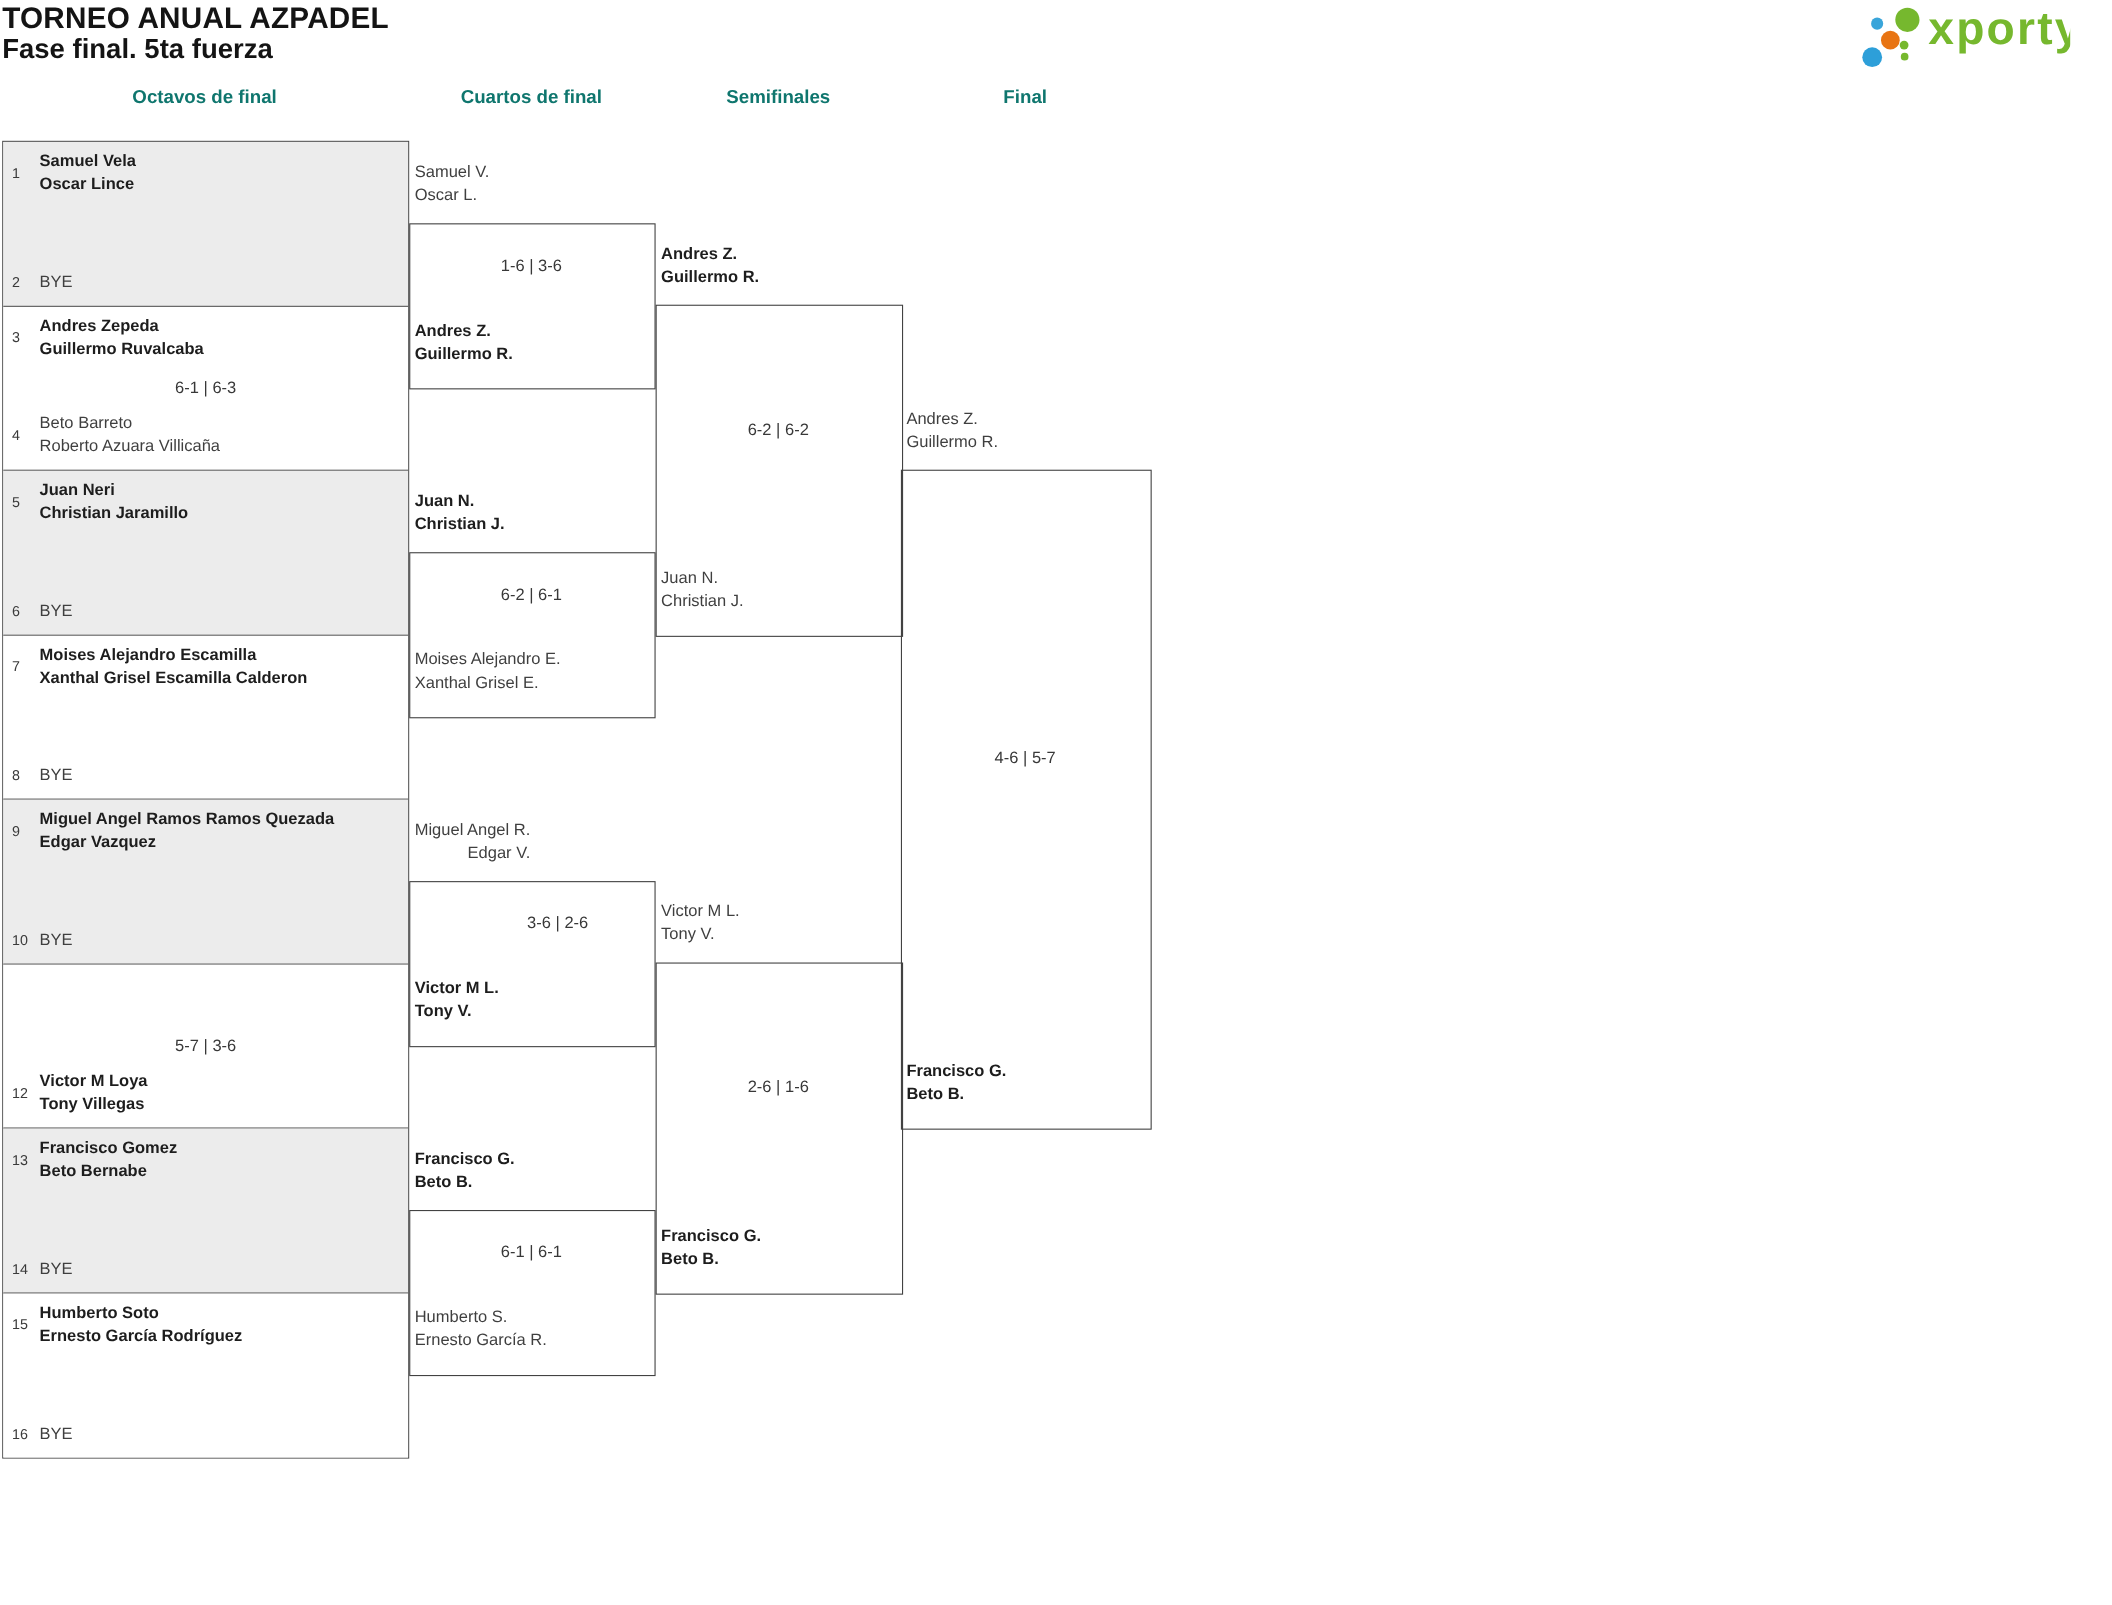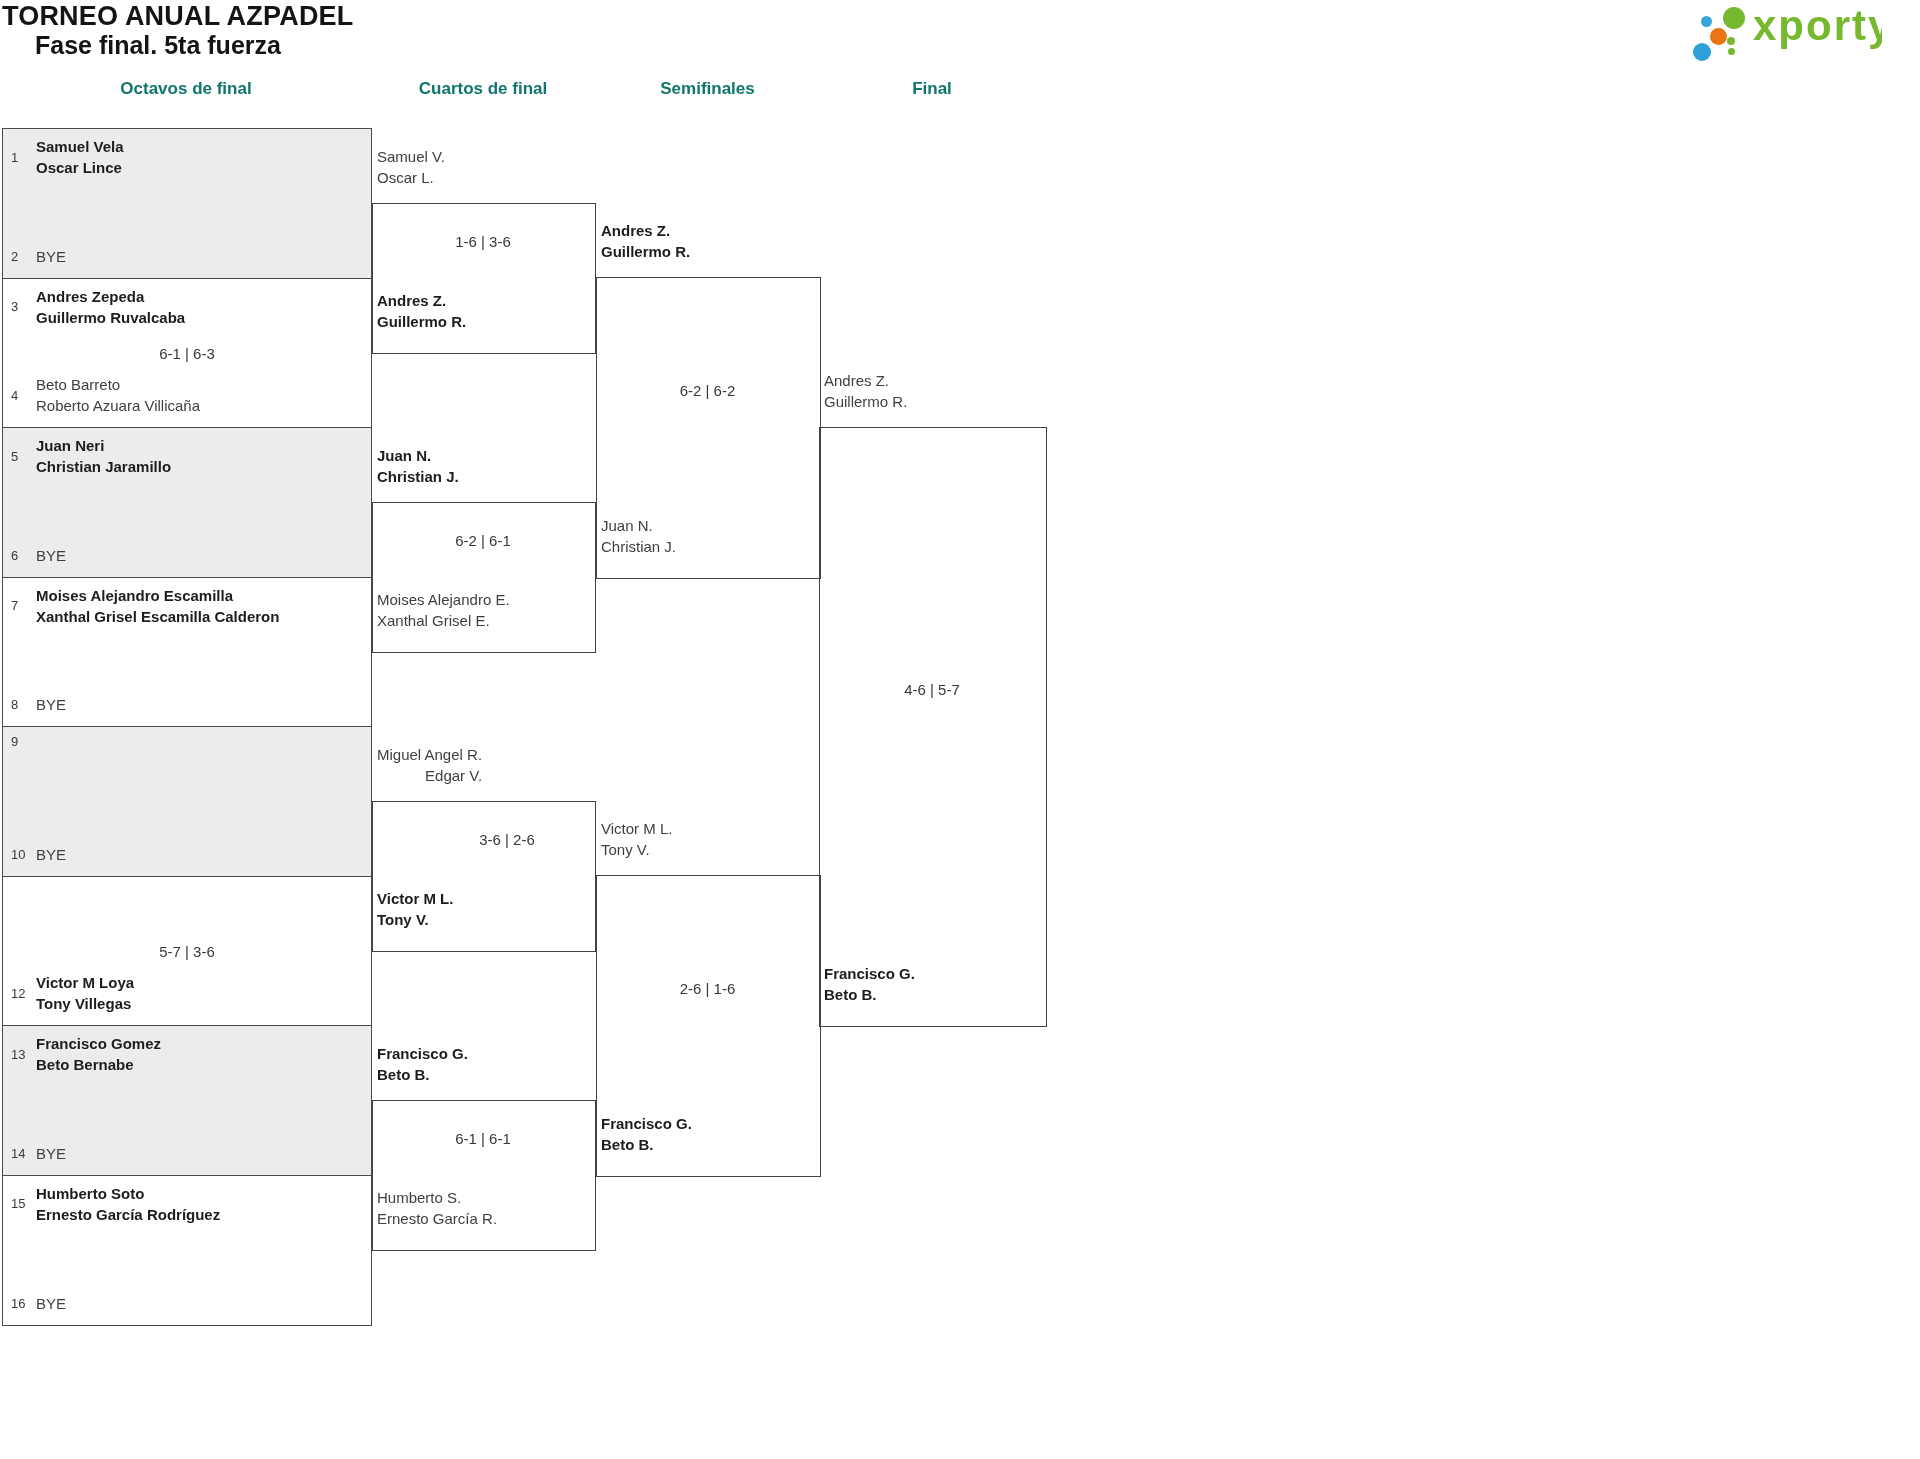--- a/index.html
+++ b/index.html
@@ -1,21 +1,21 @@
 <!DOCTYPE html>
 <html><head>
 <meta charset="utf-8">
 <style>
   html,body { margin:0; padding:0; background:#fff; }
   .page {
     position:relative; width:1882px; height:1459px; background:#ffffff;
     font-family:"Liberation Sans", sans-serif; color:#333; overflow:hidden;
   }
   .title1 { position:absolute; left:2px; top:1px; font-size:27px; font-weight:bold; color:#141414; letter-spacing:.2px; }
-  .title2 { position:absolute; left:2px; top:31px; font-size:25px; font-weight:bold; color:#141414;margin-left:33px; }
+  .title2 { position:absolute; left:2px; top:31px; font-size:25px; font-weight:bold; color:#141414; }
 
   .rh { position:absolute; top:79px; font-size:17px; font-weight:600; color:#0f766e; text-align:center; }
 
   
   .oct { position:absolute; left:2px; top:128px; width:368px; border:1px solid #4a4a4a; }
   .orow { position:relative; height:149.5px; border-bottom:1px solid #4a4a4a; box-sizing:border-box; background:#fff; }
   .orow:last-child { border-bottom:none; }
   .orow.gray { background:#ececec; }
   .slot { position:absolute; left:8px; right:4px; display:flex; align-items:center; }
   .slot.top { top:7px; }
@@ -122,20 +122,24 @@
         <span class="seed">8</span>
         <div class="t">
           <div>BYE</div>
         </div>
       </div>
     </div>
 
     <div class="orow gray">
       <div class="slot top">
         <span class="seed">9</span>
+        <div class="t w">
+          <div>Miguel Angel Ramos Ramos Quezada</div>
+          <div>Edgar Vazquez</div>
+        </div>
       </div>
       <div class="slot bot">
         <span class="seed">10</span>
         <div class="t">
           <div>BYE</div>
         </div>
       </div>
     </div>
 
     <div class="orow">

